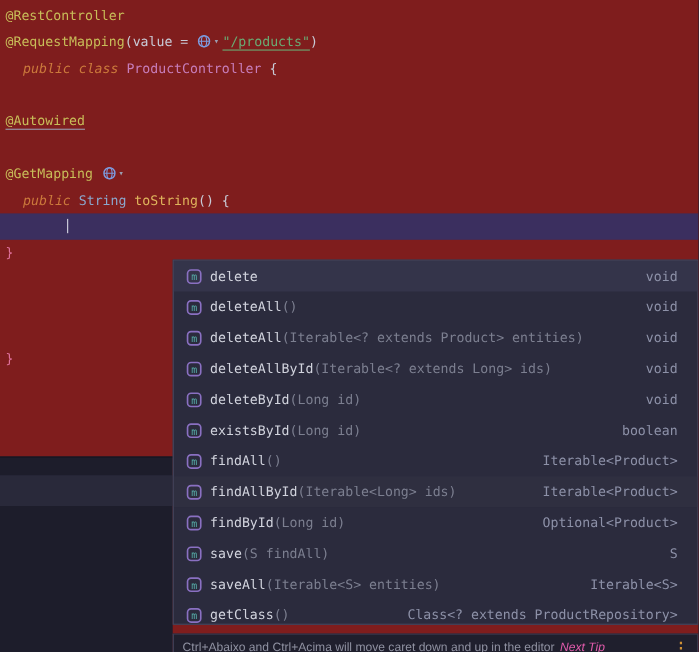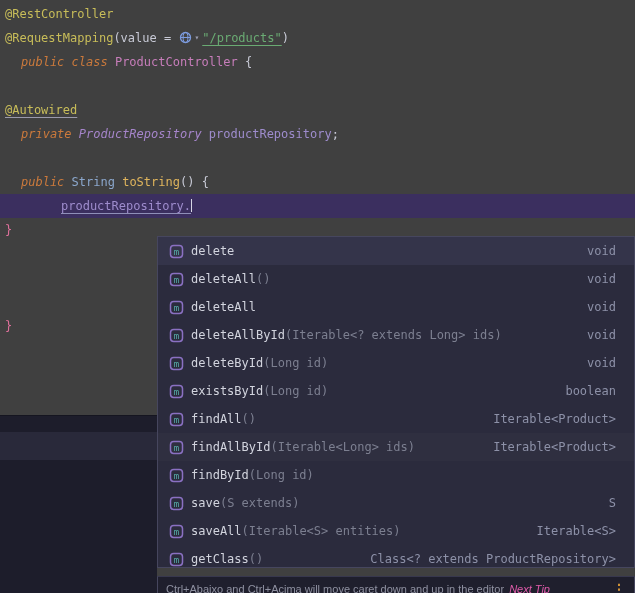--- a/index.html
+++ b/index.html
@@ -1,16 +1,16 @@
 <!DOCTYPE html>
 <html><head>
 <meta charset="utf-8">
 <style>
   html,body{margin:0;padding:0;background:#212130;}
-  #app{position:relative;width:635px;height:593px;overflow:hidden;background:#404040;
+  #app{position:relative;width:635px;height:593px;overflow:hidden;background:#7f1d1d;
        font-family:"DejaVu Sans Mono", monospace;font-size:12px;}
 
   
   #editor{position:absolute;left:0;top:2px;width:635px;z-index:1;}
   .line{height:24px;line-height:24px;white-space:pre;padding-left:5px;color:#c8cad6;}
   .line.ind1{}
   .line.ind2{padding-left:61px;}
   .line.hl{background:#3b2f5f;}
   .t-ann{color:#c8bd59;}
   .t-ann-u{color:#c8bd59;text-decoration:underline;text-decoration-color:#9a9aac;text-underline-offset:3px;}
@@ -66,28 +66,32 @@
             <line x1="1.5" y1="6.5" x2="11.5" y2="6.5" stroke="#7d9ce0" stroke-width="1"></line>
             <ellipse cx="6.5" cy="6.5" rx="2.4" ry="5" fill="none" stroke="#7d9ce0" stroke-width="1"></ellipse>
           </svg></span><span class="chev">▾</span><span class="t-str">"/products"</span><span class="t-plain">)</span></div>
 
     <div class="line"><span class="t-kw">public class </span><span class="t-cls">ProductController</span><span class="t-plain"> {</span></div>
 
     <div class="line"></div>
 
     <div class="line ind1"><span class="t-ann-u">@Autowired</span></div>
 
-    <div class="line ind1"><span class="t-kw">private </span><span class="t-cls-it">ProductRepository</span><span class="t-field"> productRepository</span><span class="t-plain">;</span></div>
-
-    <div class="line"></div>
-
+
+    <div class="line"></div>
+
+    <div class="line ind1"><span class="t-ann">@GetMapping </span><span class="inlay"><svg width="13" height="13" viewBox="0 0 13 13">
+            <circle cx="6.5" cy="6.5" r="5" fill="none" stroke="#7d9ce0" stroke-width="1.3"></circle>
+            <line x1="1.5" y1="6.5" x2="11.5" y2="6.5" stroke="#7d9ce0" stroke-width="1"></line>
+            <ellipse cx="6.5" cy="6.5" rx="2.4" ry="5" fill="none" stroke="#7d9ce0" stroke-width="1"></ellipse>
+          </svg></span><span class="chev">▾</span></div>
 
     <div class="line ind1"><span class="t-kw">public </span><span class="t-type">String </span><span class="t-method">toString</span><span class="t-plain">() {</span></div>
 
-    <div class="line ind2 hl"><span class="t-ref">productRepository.</span><span class="caret"></span></div>
+    <div class="line ind2 hl"><span class="caret"></span></div>
 
     <div class="line ind1"><span class="t-brace">}</span></div>
 
     <div class="line"></div>
     <div class="line"></div>
     <div class="line"></div>
 
     <div class="line"><span class="t-brace">}</span></div>
   </div>
 
@@ -112,20 +116,21 @@
           <span class="mname">deleteAll</span>
           <span class="mparams">()</span>
           <span class="mret">void</span>
         </div>
         <div class="crow">
           <span class="micon"><svg width="15" height="15" viewBox="0 0 15 15">
               <rect x="1.5" y="1.5" width="12" height="12" rx="3.2" fill="none" stroke="#8a70c2" stroke-width="1.5"></rect>
               <text x="7.5" y="11" font-size="9" fill="#57b0aa" text-anchor="middle" font-family="DejaVu Sans Mono, monospace">m</text>
             </svg></span>
           <span class="mname">deleteAll</span>
+          <span class="mparams">(Iterable&lt;? extends Product&gt; entities)</span>
           <span class="mret">void</span>
         </div>
         <div class="crow">
           <span class="micon"><svg width="15" height="15" viewBox="0 0 15 15">
               <rect x="1.5" y="1.5" width="12" height="12" rx="3.2" fill="none" stroke="#8a70c2" stroke-width="1.5"></rect>
               <text x="7.5" y="11" font-size="9" fill="#57b0aa" text-anchor="middle" font-family="DejaVu Sans Mono, monospace">m</text>
             </svg></span>
           <span class="mname">deleteAllById</span>
           <span class="mparams">(Iterable&lt;? extends Long&gt; ids)</span>
           <span class="mret">void</span>
@@ -166,28 +171,29 @@
           <span class="mparams">(Iterable&lt;Long&gt; ids)</span>
           <span class="mret">Iterable&lt;Product&gt;</span>
         </div>
         <div class="crow">
           <span class="micon"><svg width="15" height="15" viewBox="0 0 15 15">
               <rect x="1.5" y="1.5" width="12" height="12" rx="3.2" fill="none" stroke="#8a70c2" stroke-width="1.5"></rect>
               <text x="7.5" y="11" font-size="9" fill="#57b0aa" text-anchor="middle" font-family="DejaVu Sans Mono, monospace">m</text>
             </svg></span>
           <span class="mname">findById</span>
           <span class="mparams">(Long id)</span>
+          <span class="mret">Optional&lt;Product&gt;</span>
         </div>
         <div class="crow">
           <span class="micon"><svg width="15" height="15" viewBox="0 0 15 15">
               <rect x="1.5" y="1.5" width="12" height="12" rx="3.2" fill="none" stroke="#8a70c2" stroke-width="1.5"></rect>
               <text x="7.5" y="11" font-size="9" fill="#57b0aa" text-anchor="middle" font-family="DejaVu Sans Mono, monospace">m</text>
             </svg></span>
           <span class="mname">save</span>
-          <span class="mparams">(S extends)</span>
+          <span class="mparams">(S findAll)</span>
           <span class="mret">S</span>
         </div>
         <div class="crow">
           <span class="micon"><svg width="15" height="15" viewBox="0 0 15 15">
               <rect x="1.5" y="1.5" width="12" height="12" rx="3.2" fill="none" stroke="#8a70c2" stroke-width="1.5"></rect>
               <text x="7.5" y="11" font-size="9" fill="#57b0aa" text-anchor="middle" font-family="DejaVu Sans Mono, monospace">m</text>
             </svg></span>
           <span class="mname">saveAll</span>
           <span class="mparams">(Iterable&lt;S&gt; entities)</span>
           <span class="mret">Iterable&lt;S&gt;</span>

